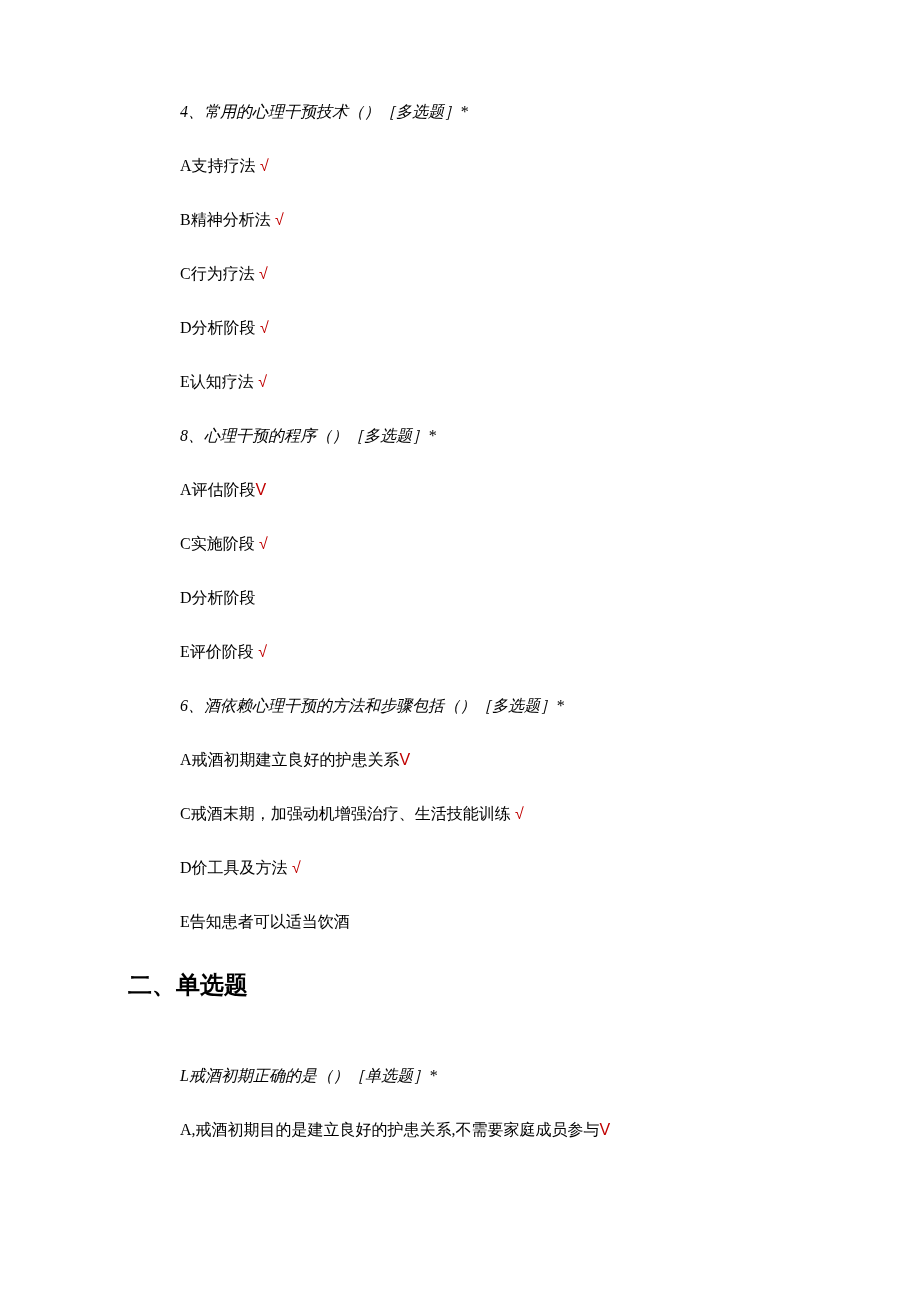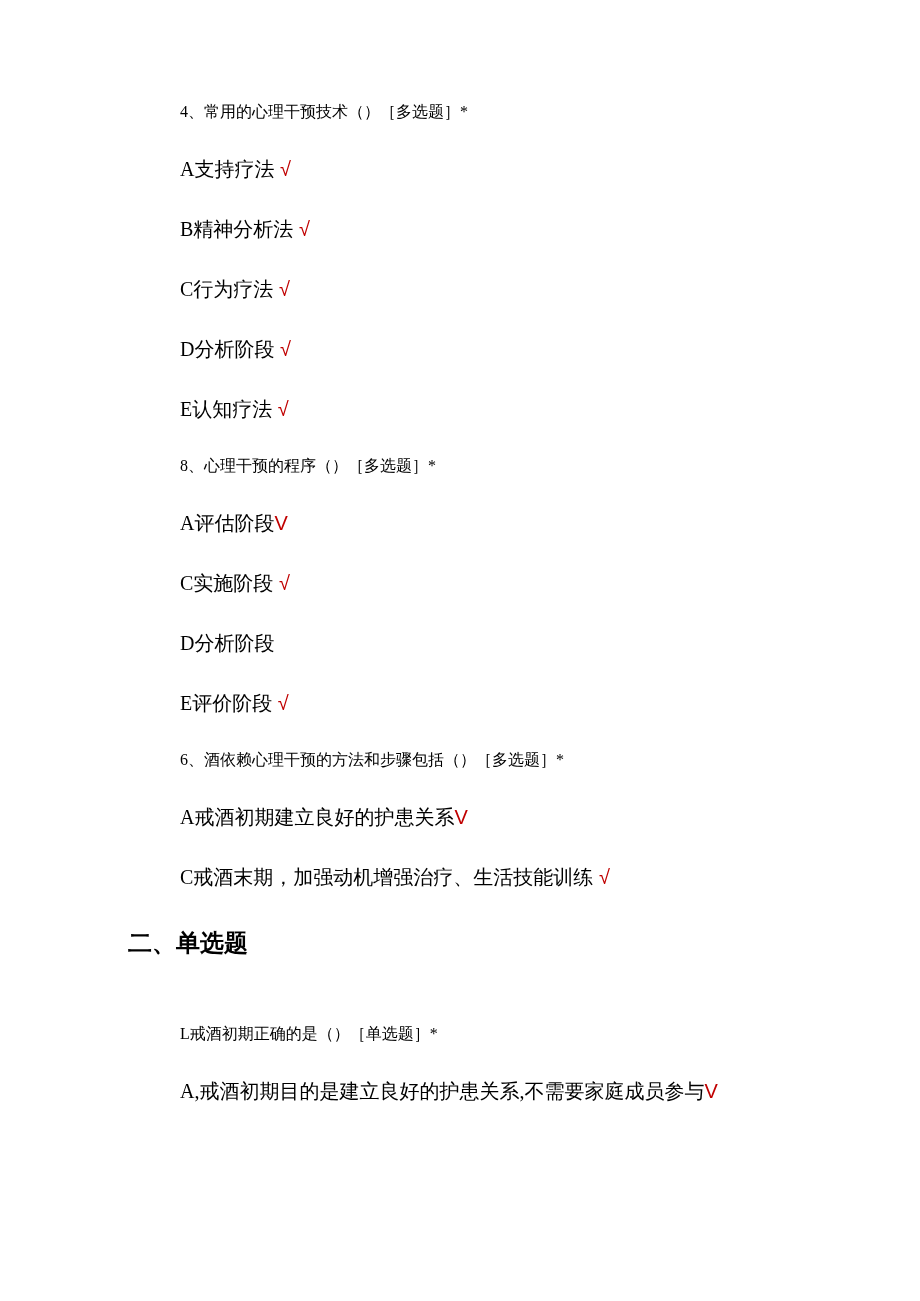--- a/index.html
+++ b/index.html
@@ -16,23 +16,24 @@
       padding: 100px 0 0 0;
     }
     .content {
       padding-left: 180px;
       padding-right: 100px;
     }
     .question-line {
       font-size: 16px;
       margin-bottom: 30px;
       line-height: 1.5;
+      font-style: italic;
     }
     .option-line {
-      font-size: 20px;
+      font-size: 16px;
       margin-bottom: 30px;
       line-height: 1.5;
     }
     .check-mark {
       color: #c00000;
       font-family: Arial, sans-serif;
     }
     .check-v {
       color: #c00000;
       font-family: Arial, sans-serif;
@@ -82,20 +83,26 @@
     <span>E评价阶段</span><span class="check-mark"> √</span>
   </div>
 
   <div class="question-line">6、酒依赖心理干预的方法和步骤包括（）［多选题］*</div>
   <div class="option-line">
     <span>A戒酒初期建立良好的护患关系</span><span class="check-v">V</span>
   </div>
   <div class="option-line">
     <span>C戒酒末期，加强动机增强治疗、生活技能训练</span><span class="check-mark"> √</span>
   </div>
+  <div class="option-line">
+    <span>D价工具及方法</span><span class="check-mark"> √</span>
+  </div>
+  <div class="option-line">
+    <span>E告知患者可以适当饮酒</span>
+  </div>
 
 </div>
 
 <div class="section-header">二、单选题</div>
 
 <div class="content">
   <div class="question-line">L戒酒初期正确的是（）［单选题］*</div>
   <div class="option-line">
     <span>A,戒酒初期目的是建立良好的护患关系,不需要家庭成员参与</span><span class="check-v">V</span>
   </div>

